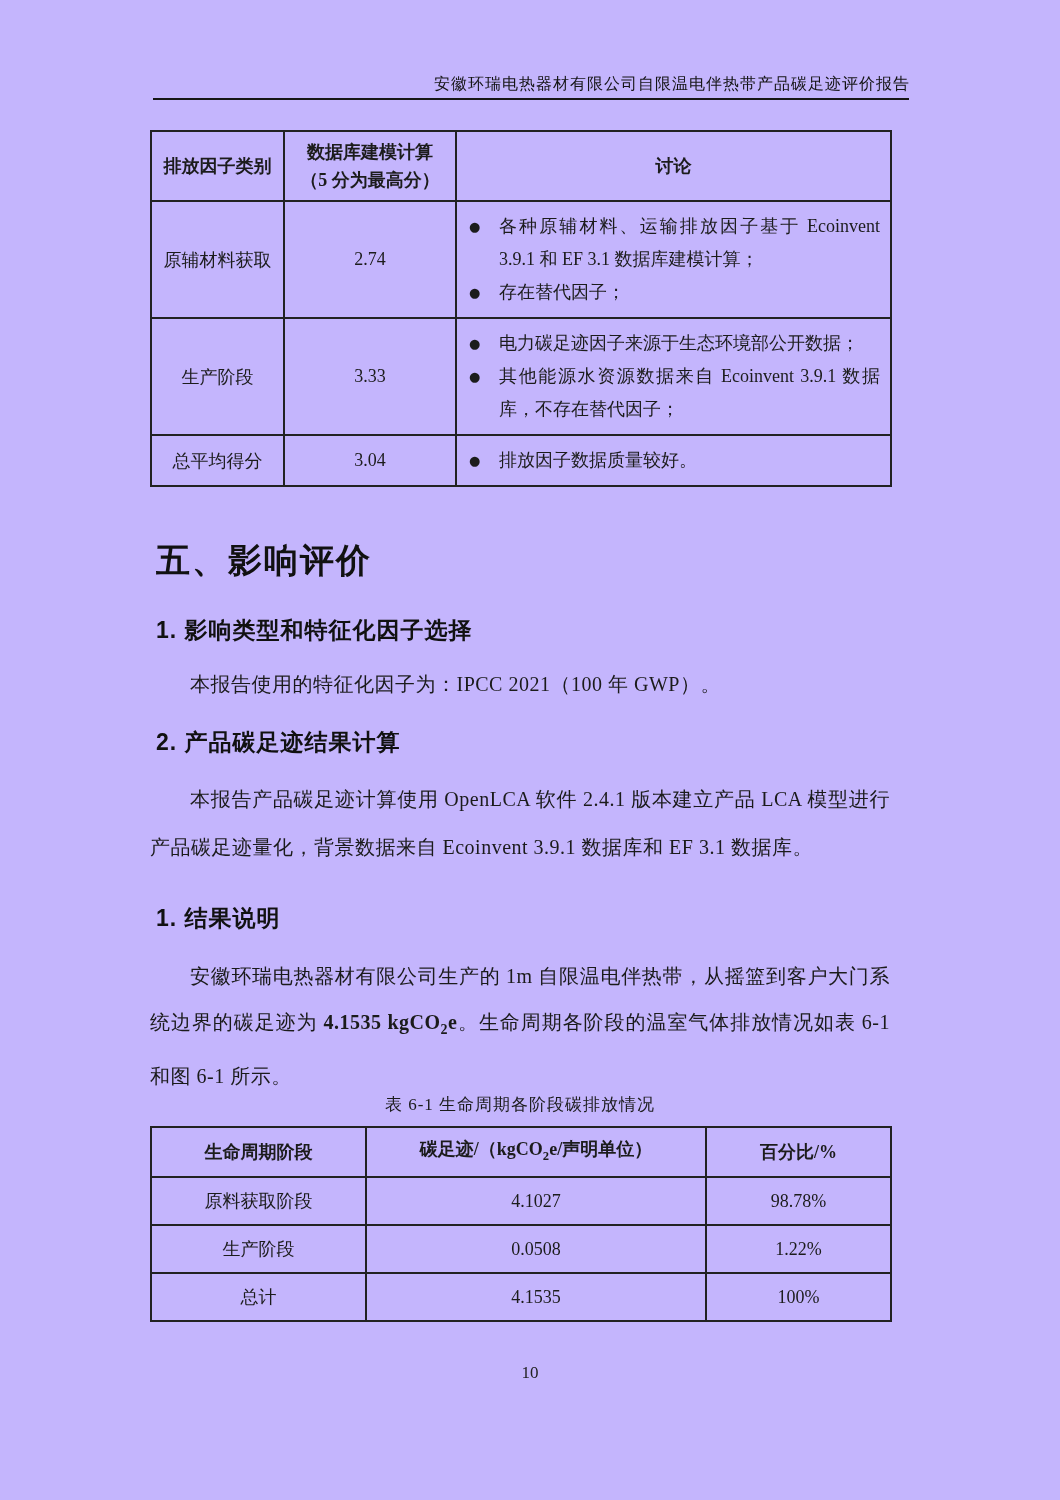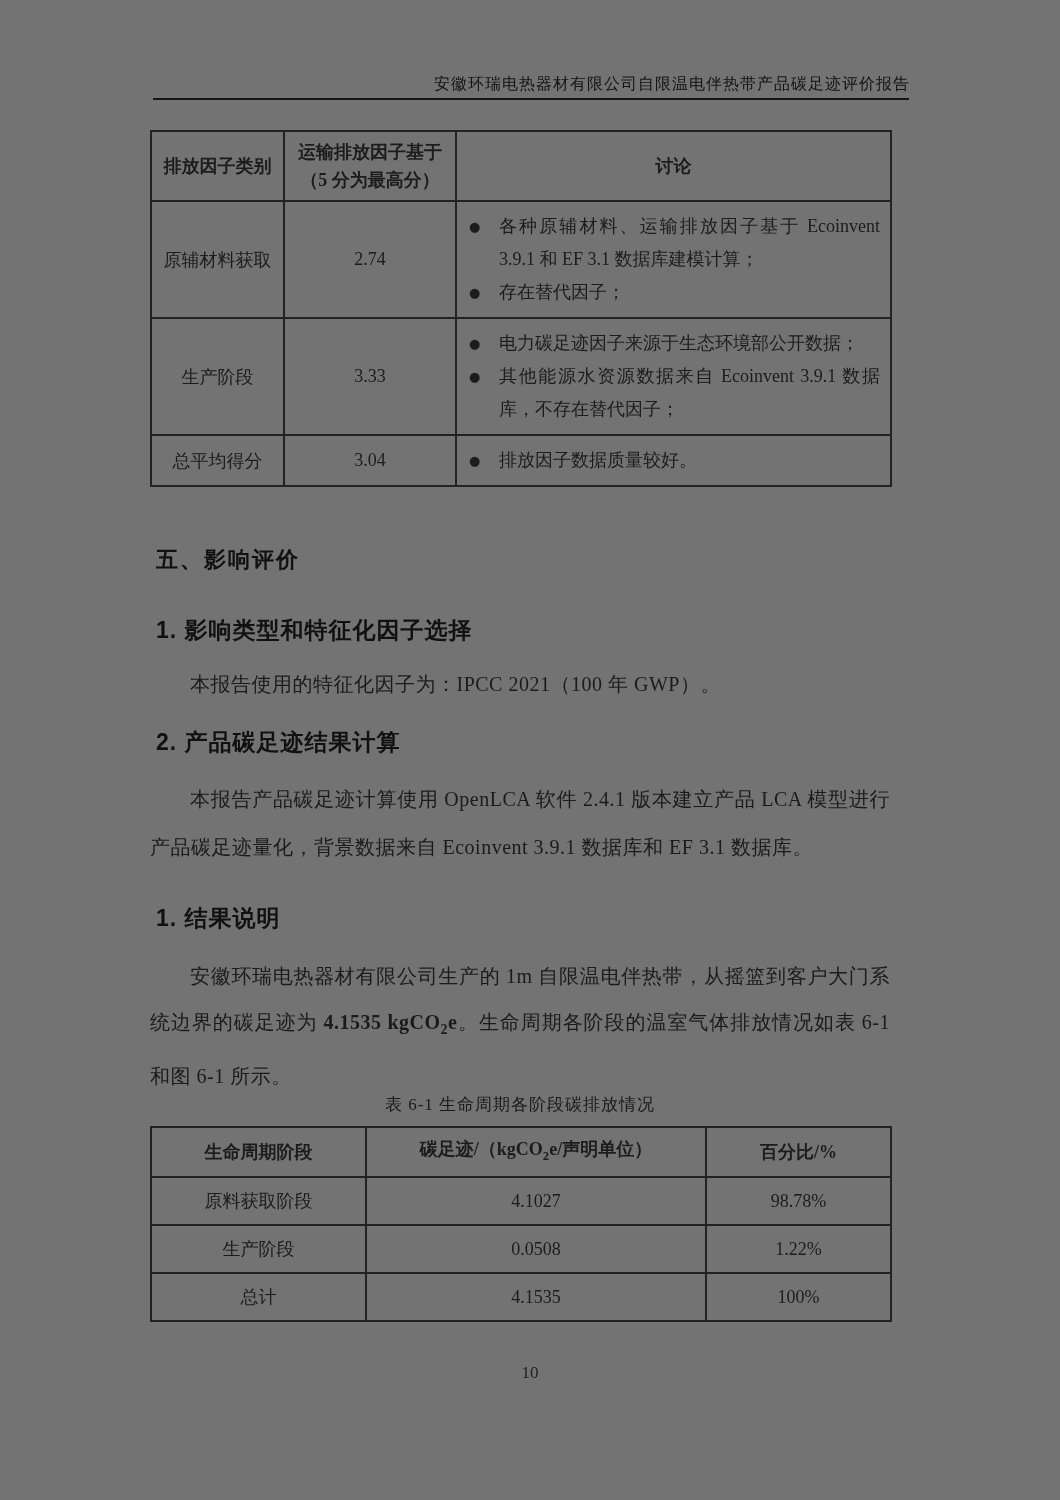--- a/index.html
+++ b/index.html
@@ -1,17 +1,17 @@
 <!DOCTYPE html>
 <html><head>
 <meta charset="utf-8">
 <style>
   html,body{margin:0;padding:0;background:#ffffff;}
   .page{
-    position:relative;width:1060px;height:1500px;background:#737373;
+    position:relative;width:1060px;height:1500px;background:#c4b5fd;
     color:#1b1b1b;font-family:"Liberation Serif","DejaVu Serif",serif;
     overflow:hidden;
   }
   .running-head{
     position:absolute;top:74px;right:150px;font-size:16px;letter-spacing:1px;color:#141414;
   }
   .head-rule{
     position:absolute;top:98px;left:153px;width:756px;height:0;
     border-top:2px solid #161616;
   }
@@ -29,21 +29,21 @@
   .t1 .cat,.t1 .score{text-align:center;margin-top:28px;}
   .t1 .disc{padding:8px 10px 8px 12px;}
   .bullet-line{display:flex;align-items:flex-start;line-height:33px;}
   .bullet-mark{width:30px;flex:0 0 30px;font-size:13px;line-height:33px;
     font-family:"DejaVu Sans",sans-serif;}
   .bullet-txt{flex:1;text-align:justify;line-height:33px;}
   .t2 td{text-align:center;height:42px;}
   .t2 th{height:44px;}
   h1.sec{
     font-family:"Liberation Sans","DejaVu Sans",sans-serif;
-    font-size:22px;font-weight:bold;color:#111;
+    font-size:34px;font-weight:bold;color:#111;
     margin:52px 0 0 6px;line-height:42px;letter-spacing:2px;
   }
   h1.sec.six{margin-top:6px;}
   h2.sub{
     font-family:"Liberation Sans","DejaVu Sans",sans-serif;
     font-size:23px;font-weight:bold;color:#111;
     margin:32px 0 0 6px;line-height:34px;letter-spacing:1px;
   }
   h2.sub.s22{margin-top:26px;}
   h2.sub.s61{margin-top:30px;}
@@ -74,21 +74,21 @@
     <table class="t1">
       <colgroup>
           <col style="width:133px">
           <col style="width:172px">
           <col style="width:435px">
         </colgroup>
       <tbody>
           <tr>
         <th style="height:64px">排放因子类别</th>
         <th>
-          <div>运输排放因子基于</div>
+          <div>数据库建模计算</div>
           <div>（5 分为最高分）</div>
         </th>
         <th>讨论</th>
       </tr>
       <tr>
         <td class="cat" style="height:97px">原辅材料获取</td>
         <td class="score">2.74</td>
         <td class="disc">
           <div class="bullet-line">
             <span class="bullet-mark">●</span>

